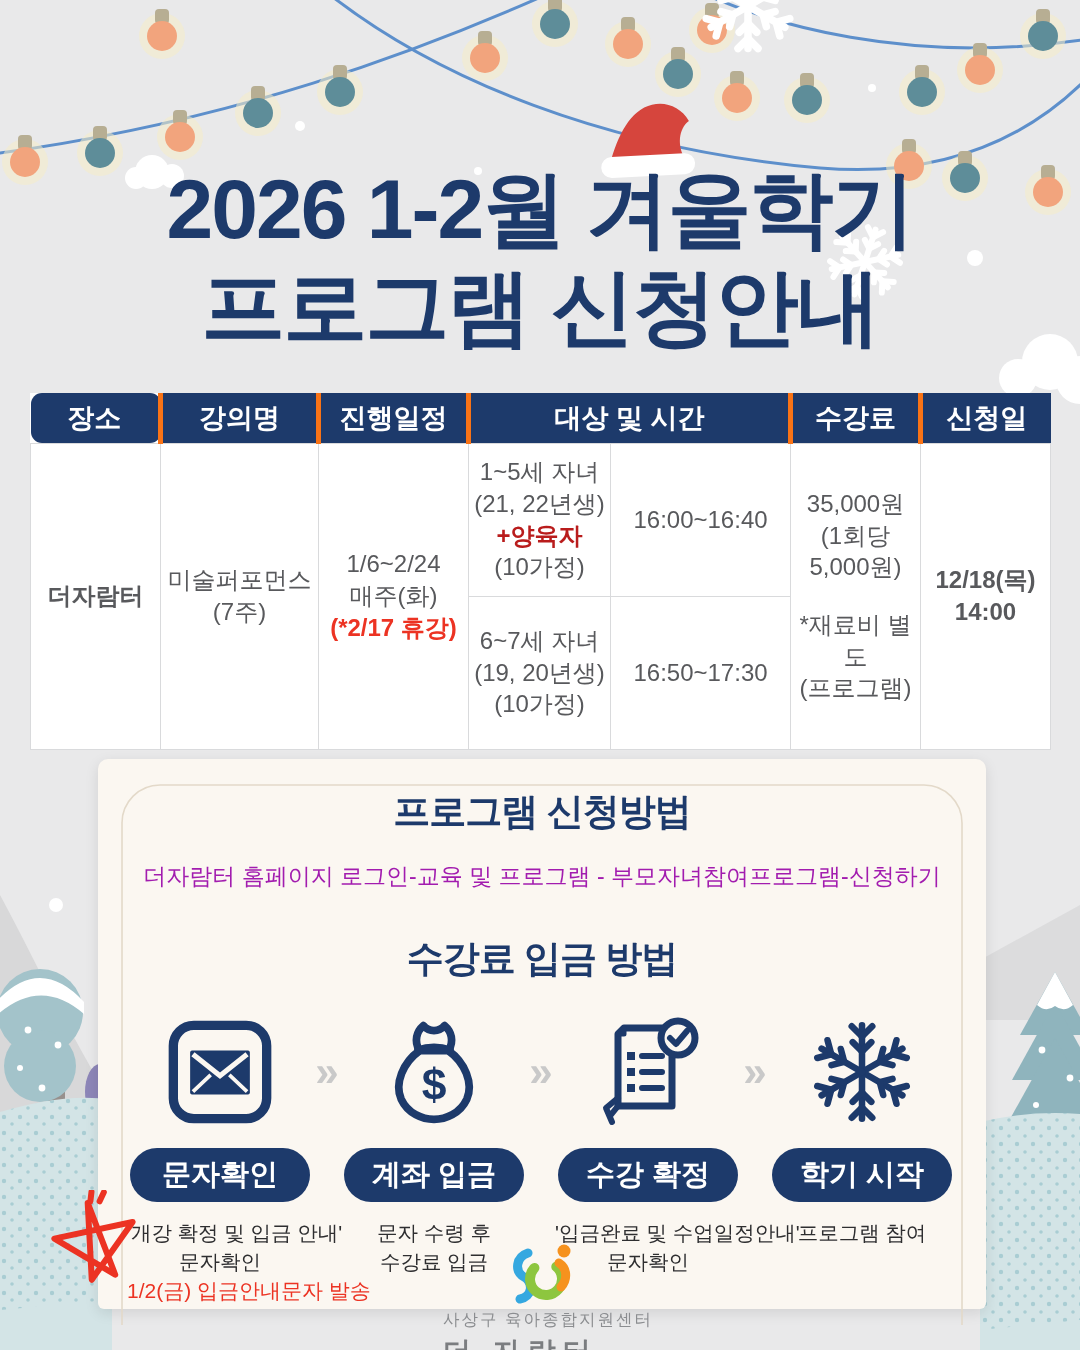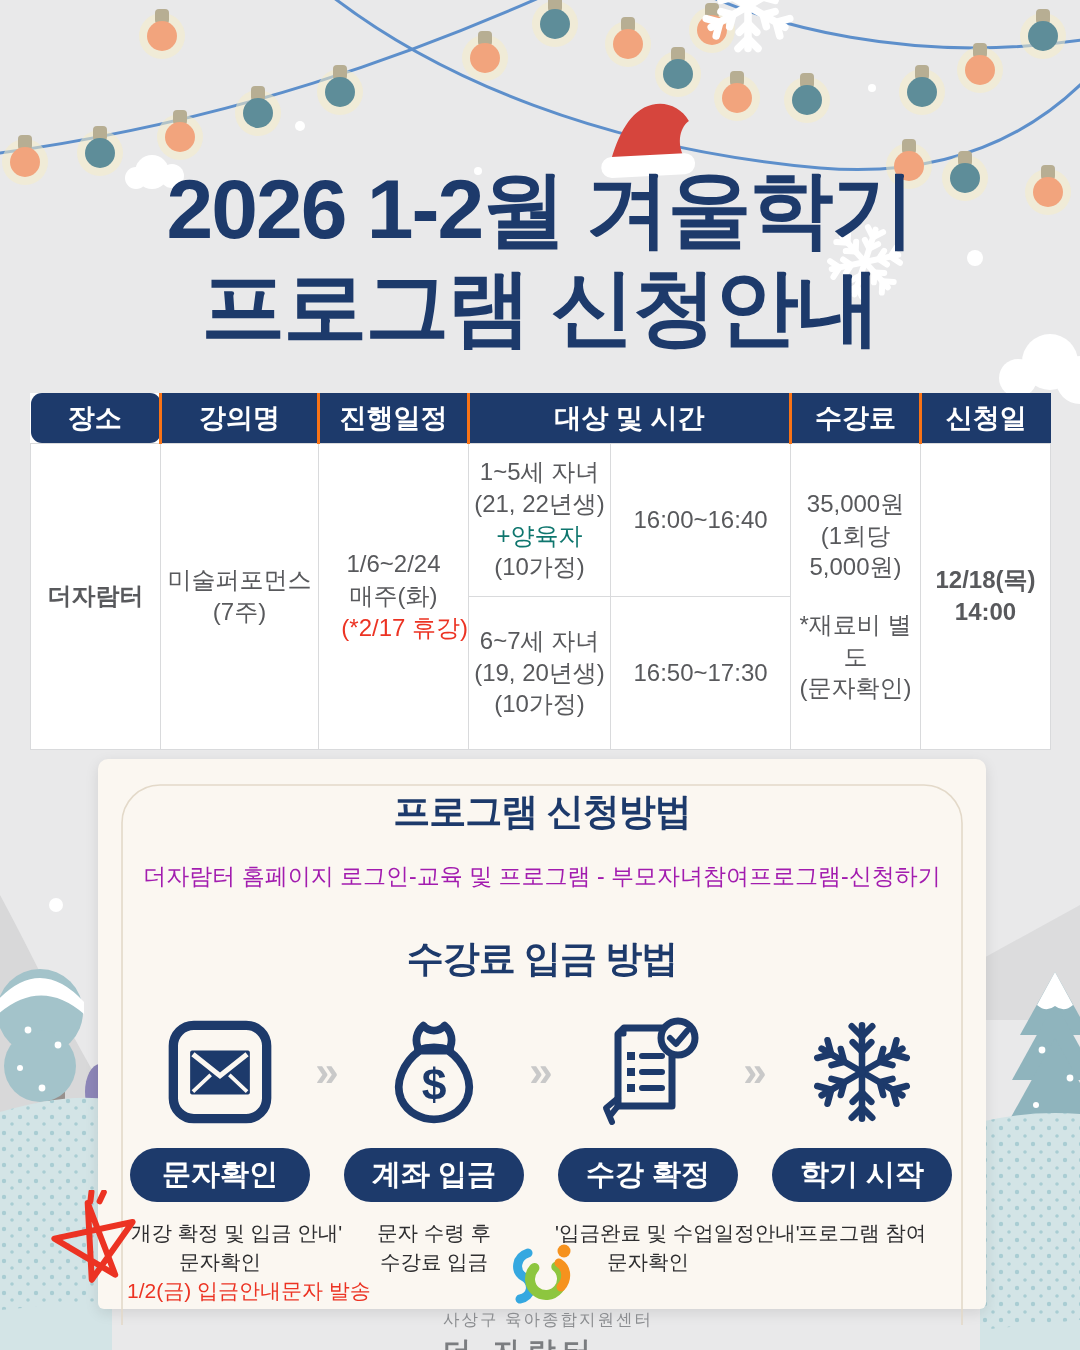--- a/index.html
+++ b/index.html
@@ -9,31 +9,31 @@
 
   svg.deco { position:absolute; pointer-events:none; }
 
   
   .title { position:absolute; top:160px; left:0; width:1080px; text-align:center;
            color:#1d3a6b; font-weight:900; font-size:84px; line-height:1.17; letter-spacing:-2px; }
   .santa-hat { position:absolute; left:594px; top:100px; width:110px; height:86px; transform:rotate(-3deg); }
 
   
   table.program { position:absolute; left:30px; top:393px; width:1020px; border-collapse:collapse; background:#fff; table-layout:fixed; }
-  table.program th { background:#1d3a6b; color:#fff; font-weight:800; font-size:27px; height:50px; border-left:3px solid #f97316; }
+  table.program th { background:#1d3a6b; color:#fff; font-weight:800; font-size:27px; height:50px; border-left:5px solid #f97316; }
   table.program th:first-child { border-left:none;border-radius:11px; }
   table.program td { border:1px solid #d9dadc; background:#fff; text-align:center; vertical-align:middle;
                      color:#58595c; font-size:24px; line-height:1.32; height:153px; }
   td.place { font-size:29px; font-weight:700; color:#434346; }
   td.course, td.schedule, td.fee { font-size:25px; }
   td.time { font-size:26px; }
   td.apply { font-size:27px; font-weight:700;border-radius:16px; }
   .red { color:#ec3323; }
-  .bold { font-weight:400;text-align:right; }
-  .blue-hl { color:#0f766e; font-weight:400; }
+  .bold { font-weight:700; }
+  .blue-hl { color:#b91c1c; font-weight:700; }
   .fee-note { margin-top:26px; }
 
   
   .card { position:absolute; left:98px; top:759px; width:888px; height:550px; background:#fbf7f1;
           border-radius:10px 10px 6px 6px; box-shadow:0 4px 14px rgba(0,0,0,.10); }
   .card-border { position:absolute; left:0; top:0; }
   .card h2 { text-align:center; color:#1d3a6b; font-size:37px; font-weight:900; letter-spacing:-1px; }
   .sec1-title { padding-top:28px; }
   .sec1-body { margin-top:24px; text-align:center; color:#a21caf; font-size:23px; }
   .sec2-title { margin-top:42px; }
@@ -217,21 +217,21 @@
           <div>(21, 22년생)</div>
           <div class="blue-hl">+양육자</div>
           <div>(10가정)</div>
         </td>
         <td class="time">16:00~16:40</td>
         <td rowspan="2" class="fee">
           <div>35,000원</div>
           <div>(1회당</div>
           <div>5,000원)</div>
           <div class="fee-note">*재료비 별도</div>
-          <div>(문자확인)</div>
+          <div>(프로그램)</div>
         </td>
         <td rowspan="2" class="apply red">
           <div>12/18(목)</div>
           <div>14:00</div>
         </td>
       </tr>
       <tr>
         <td>
           <div>6~7세 자녀</div>
           <div>(19, 20년생)</div>

